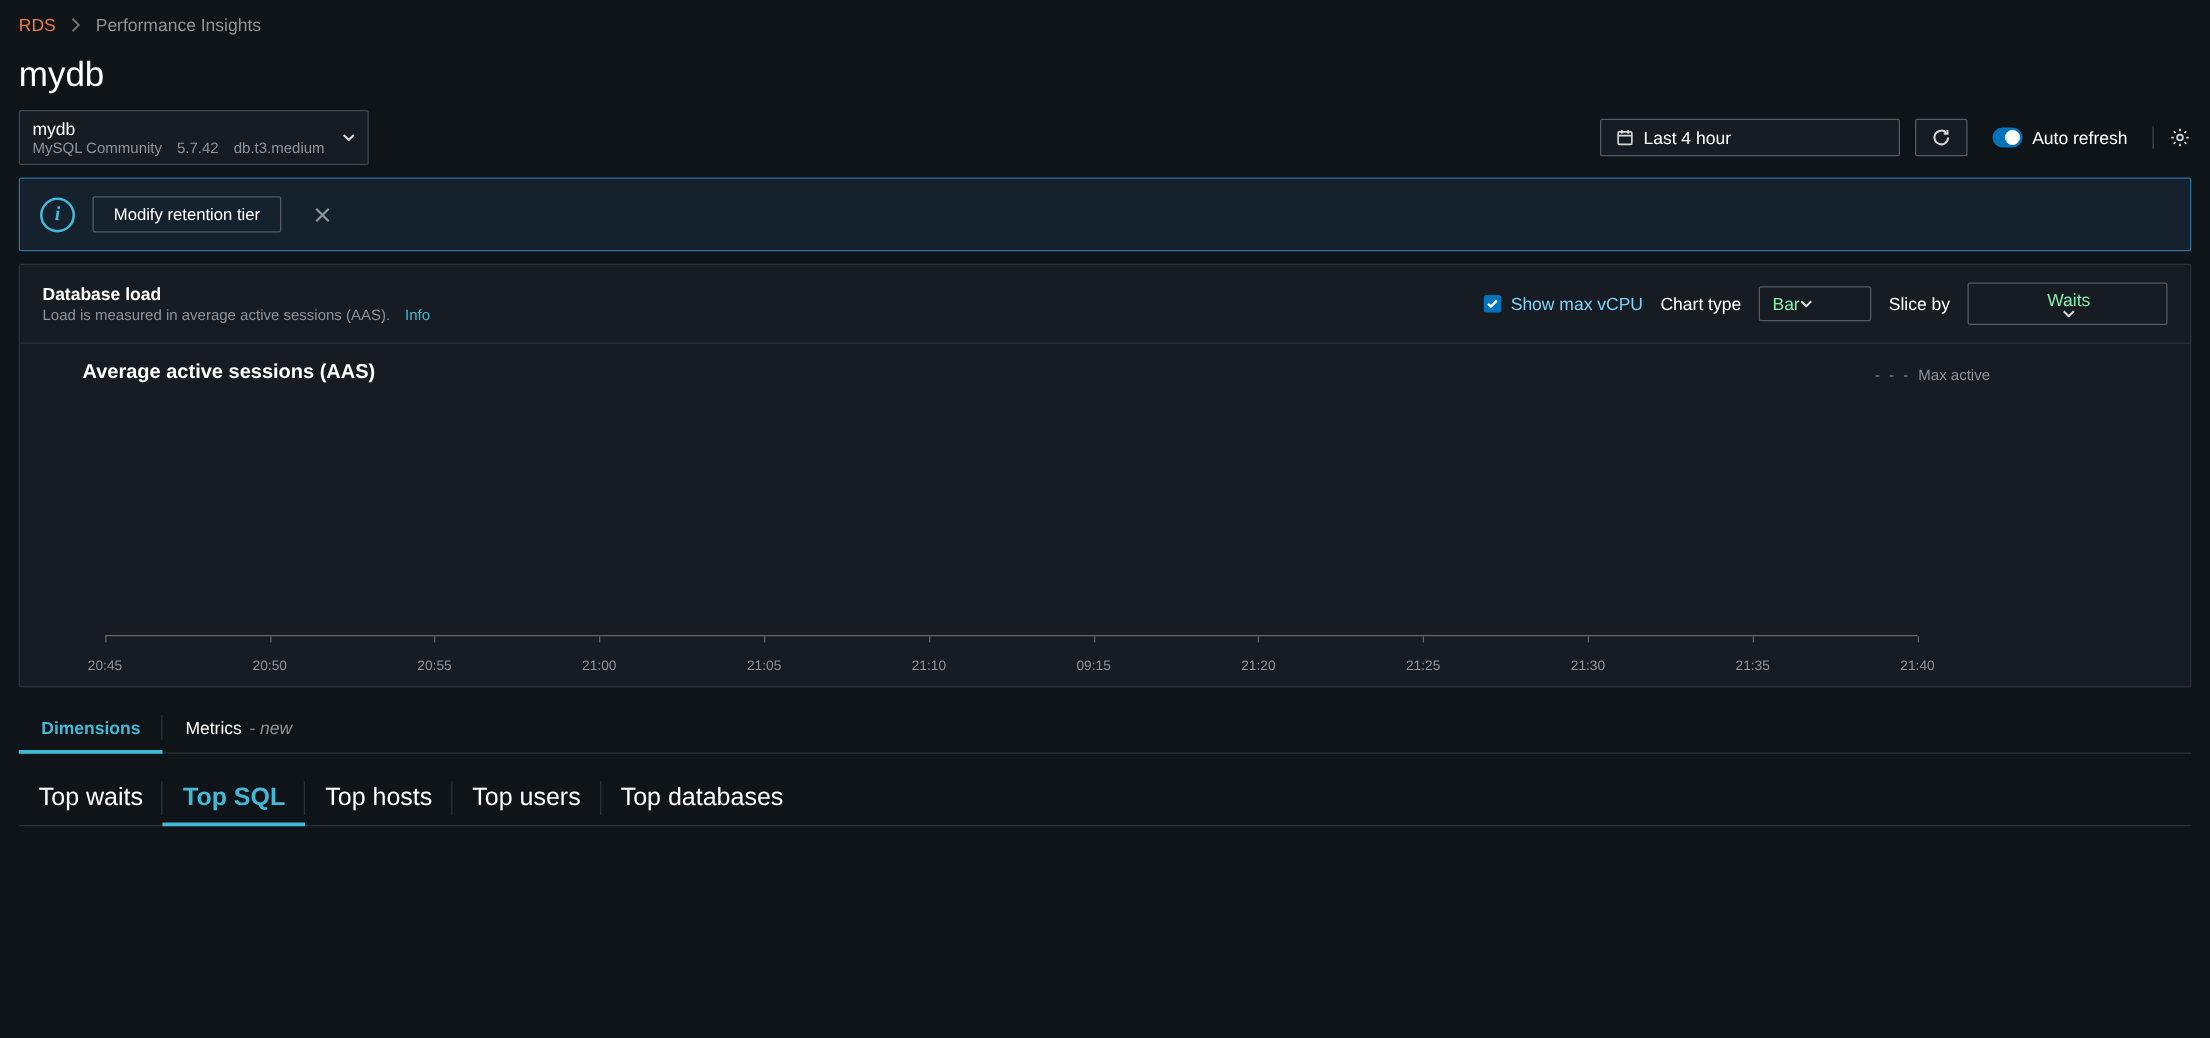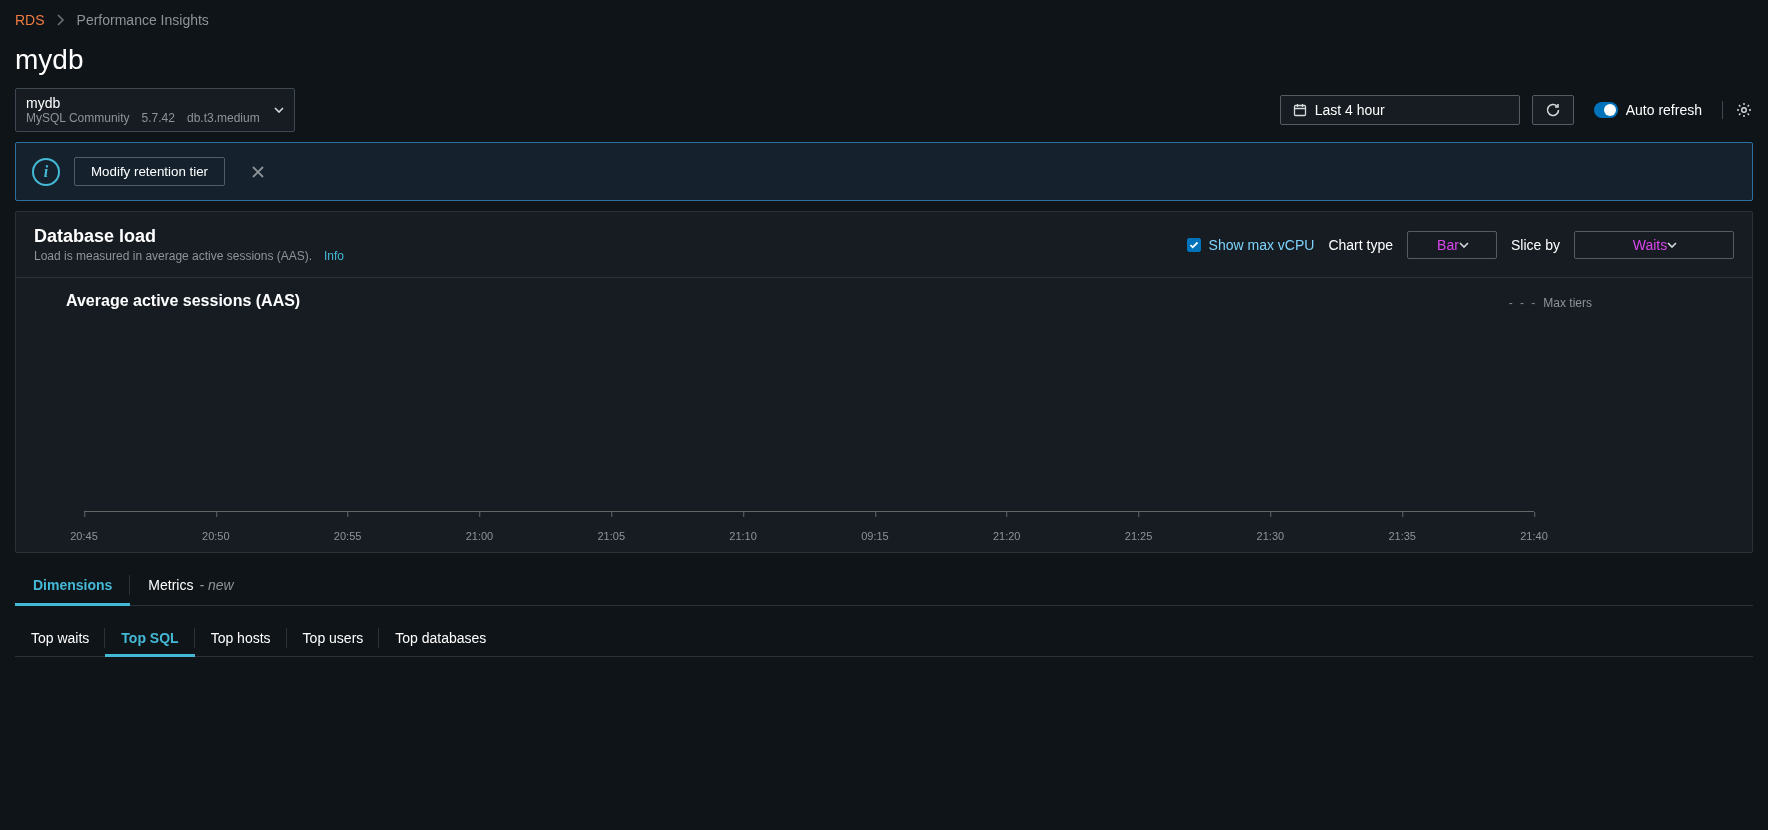--- a/index.html
+++ b/index.html
@@ -50,30 +50,30 @@
   .banner .msg .t{font-weight:700;color:#fff;margin-bottom:2px;}
   .banner .msg .s{color:var(--text-dim);font-size:13px;}
   .banner .msg .lm{color:var(--blue);margin-left:4px;}
   .banner .action{border:1px solid var(--border-light);border-radius:2px;padding:6px 16px;color:#fff;background:transparent;}
   .banner .close{background:none;border:none;color:var(--text-dim);margin-left:12px;cursor:pointer;}
 
   
   .card{margin:10px 15px 0 15px;border:1px solid #2a3138;background:var(--panel);border-radius:2px;}
   .card-head{display:flex;align-items:center;padding:14px 18px;border-bottom:1px solid #2a3138;}
   .card-head .left{flex:1;}
-  .card-head h2{font-size:18px;font-weight:700;color:#fff;}
+  .card-head h2{font-size:14px;font-weight:700;color:#fff;}
   .card-head .sub{color:var(--text-dim);font-size:12px;margin-top:2px;}
   .card-head .info-link{color:var(--blue);font-size:12px;margin-left:8px;}
   .controls{display:flex;align-items:center;gap:14px;}
   .chk{display:flex;align-items:center;gap:8px;color:#7dd3fc;text-align:center;}
   .chk .box{width:14px;height:14px;background:#0073bb;border:1px solid #0073bb;display:flex;align-items:center;justify-content:center;border-radius:2px;}
   .chk .box svg{width:10px;height:10px;}
   .lbl{color:#fff;text-align:center;}
-  .select{display:flex;align-items:center;justify-content:center;border:1px solid var(--border-light);border-radius:2px;background:var(--panel);padding:5px 8px 5px 10px;color:#d946ef;min-width:90px;}
-  .select.wide{min-width:160px;}
+  .select{display:flex;align-items:center;justify-content:flex-start;border:1px solid var(--border-light);border-radius:2px;background:var(--panel);padding:5px 8px 5px 10px;color:#86efac;min-width:90px;}
+  .select.wide{min-width:160px;flex-direction:column;}
 
   .chart-body{padding:14px 18px 22px 18px;position:relative;}
   .chart-title{font-size:16px;font-weight:700;color:#fff;margin:0 0 10px 32px;}
   .legend{position:absolute;right:160px;top:18px;display:flex;align-items:center;gap:6px;color:var(--text-dim);font-size:12px;}
   .legend .dash{letter-spacing:2px;color:#888;}
   .plot{position:relative;margin:0 200px 0 50px;height:210px;}
   .axis-x{position:absolute;left:0;right:0;bottom:18px;border-top:1px solid #666;}
   .ticks{position:absolute;left:0;right:0;bottom:0;display:flex;justify-content:space-between;font-size:11px;color:var(--text-dim);}
   .tick{position:relative;text-align:left;transform:translateX(-50%);}
   .tick::before{content:"";position:absolute;top:-18px;left:50%;width:1px;height:5px;background:#666;}
@@ -81,21 +81,21 @@
   
   .tabs{margin:0 15px;border-bottom:1px solid #2a3138;display:flex;padding-top:12px;}
   .tab{padding:12px 18px;color:#fff;position:relative;display:flex;gap:6px;align-items:baseline;}
   .tab.active{color:var(--blue);font-weight:700;}
   .tab.active::after{content:"";position:absolute;left:0;right:0;bottom:-1px;height:3px;background:var(--blue);}
   .tab .sep-v{position:absolute;right:0;top:10px;bottom:10px;width:1px;background:#2a3138;}
   .tab .new{font-style:italic;color:var(--text-dim);font-weight:400;}
 
   
   .subtabs{margin:14px 15px 0 15px;display:flex;border-bottom:1px solid #2a3138;}
-  .subtab{padding:10px 16px;color:#fff;font-size:14px;position:relative;}
+  .subtab{padding:10px 16px;color:#fff;font-size:20px;position:relative;}
   .subtab.active{color:var(--blue);font-weight:700;}
   .subtab.active::after{content:"";position:absolute;left:0;right:0;bottom:-1px;height:3px;background:var(--blue);}
   .subtab .sep-v{position:absolute;right:0;top:8px;bottom:8px;width:1px;background:#2a3138;}
 
   svg{display:block;}
 </style>
 </head>
 <body>
 
 <div class="crumbs">
@@ -211,21 +211,21 @@
             </svg>
           </span>
       </div>
     </div>
   </div>
 
   <div class="chart-body">
     <div class="chart-title">Average active sessions (AAS)</div>
     <div class="legend">
       <span class="dash">- - -</span>
-      <span>Max tiers</span>
+      <span>Max active</span>
     </div>
     <div class="plot">
       <div class="axis-x"></div>
       <div class="ticks" id="x-ticks">
           <span class="tick" style="position: absolute; left: 0%;">20:45</span>
           <span class="tick" style="position: absolute; left: 9.09091%;">20:50</span>
           <span class="tick" style="position: absolute; left: 18.1818%;">20:55</span>
           <span class="tick" style="position: absolute; left: 27.2727%;">21:00</span>
           <span class="tick" style="position: absolute; left: 36.3636%;">21:05</span>
           <span class="tick" style="position: absolute; left: 45.4545%;">21:10</span>

